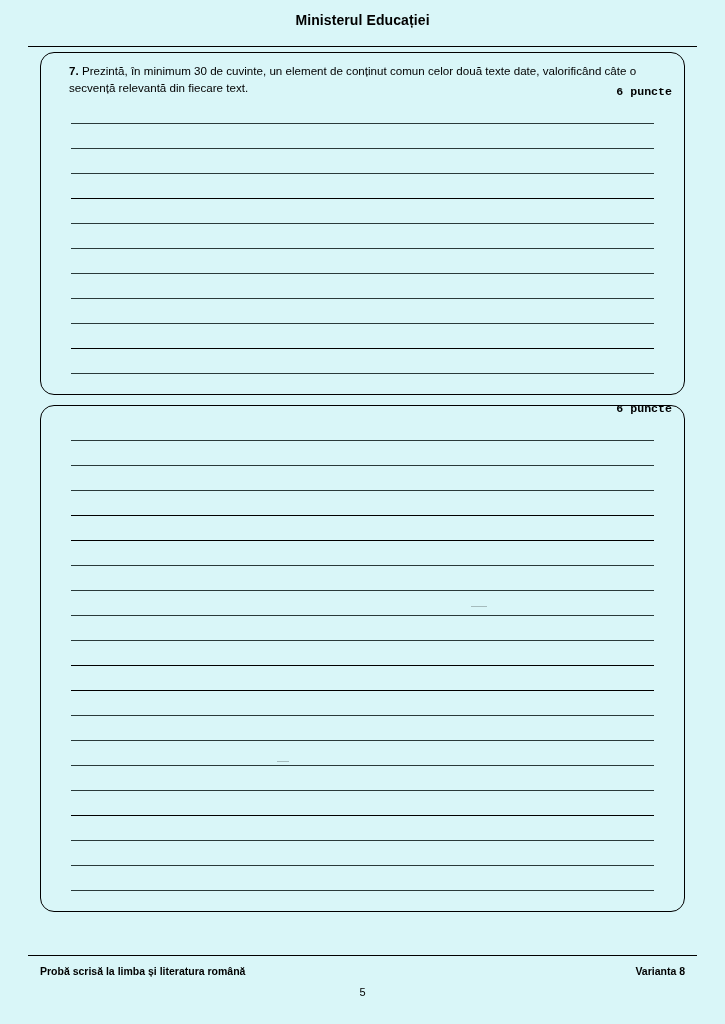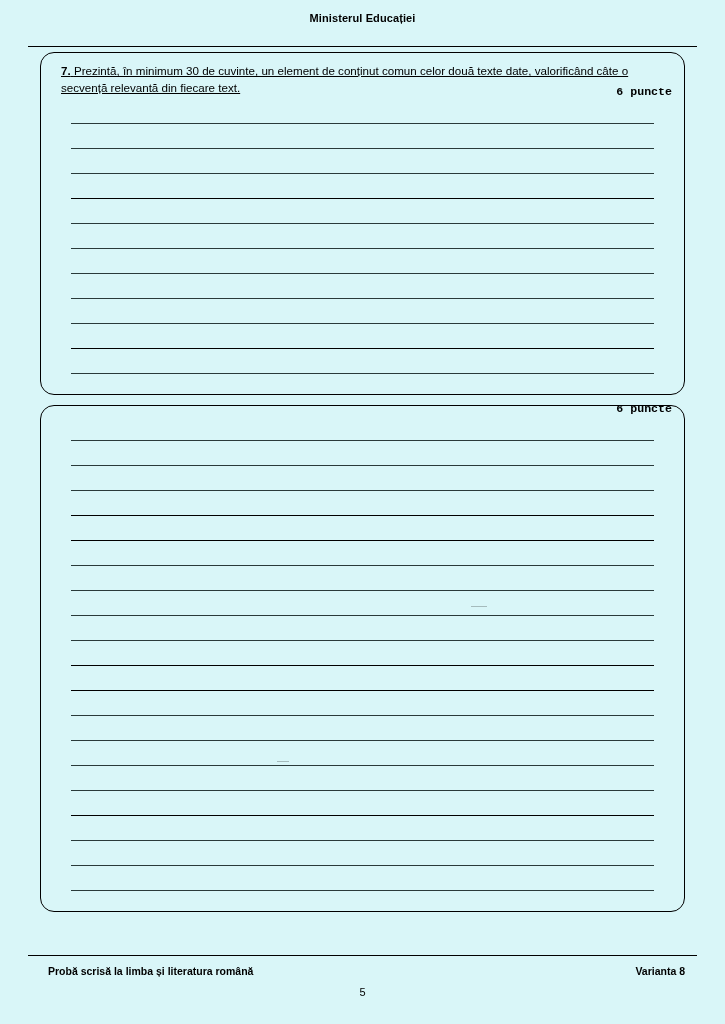--- a/index.html
+++ b/index.html
@@ -17,21 +17,21 @@
     background: #d9f6f8;
     overflow: hidden;
     box-sizing: border-box;
   }
   .header {
     text-align: center;
     padding-top: 11px;
     line-height: 1.32;
   }
   .header .line {
-    font-size: 11px;
+    font-size: 14px;
     font-weight: bold;
     color: #000;
     letter-spacing: 0.1px;
   }
   .rule-top {
     position: absolute;
     left: 28px;
     right: 28px;
     top: 46px;
     border-top: 1px solid #000;
@@ -48,22 +48,21 @@
     background: transparent;
     box-sizing: border-box;
     padding: 10px 12px 10px 12px;
     margin-bottom: 10px;
     position: relative;
   }
   .qtext {
     font-size: 11.6px;
     color: #000;
     line-height: 1.45;
-    margin: 0 0 2px 8px;
-    text-decoration: underline;
+    margin: 0 0 2px 16px;
   }
   .qnum {
     font-weight: bold;
   }
   .points {
     font-weight: bold;
     font-size: 11.6px;
     float: right;
     margin-top: -14px;
   }
@@ -94,21 +93,21 @@
   }
   .footer-rule {
     position: absolute;
     left: 28px;
     right: 28px;
     bottom: 68px;
     border-top: 1px solid #000;
   }
   .footer {
     position: absolute;
-    left: 48px;
+    left: 40px;
     right: 40px;
     bottom: 47px;
     font-size: 10.5px;
     font-weight: bold;
     color: #000;
     display: flex;
     justify-content: space-between;
   }
   .pagenum {
     position: absolute;

